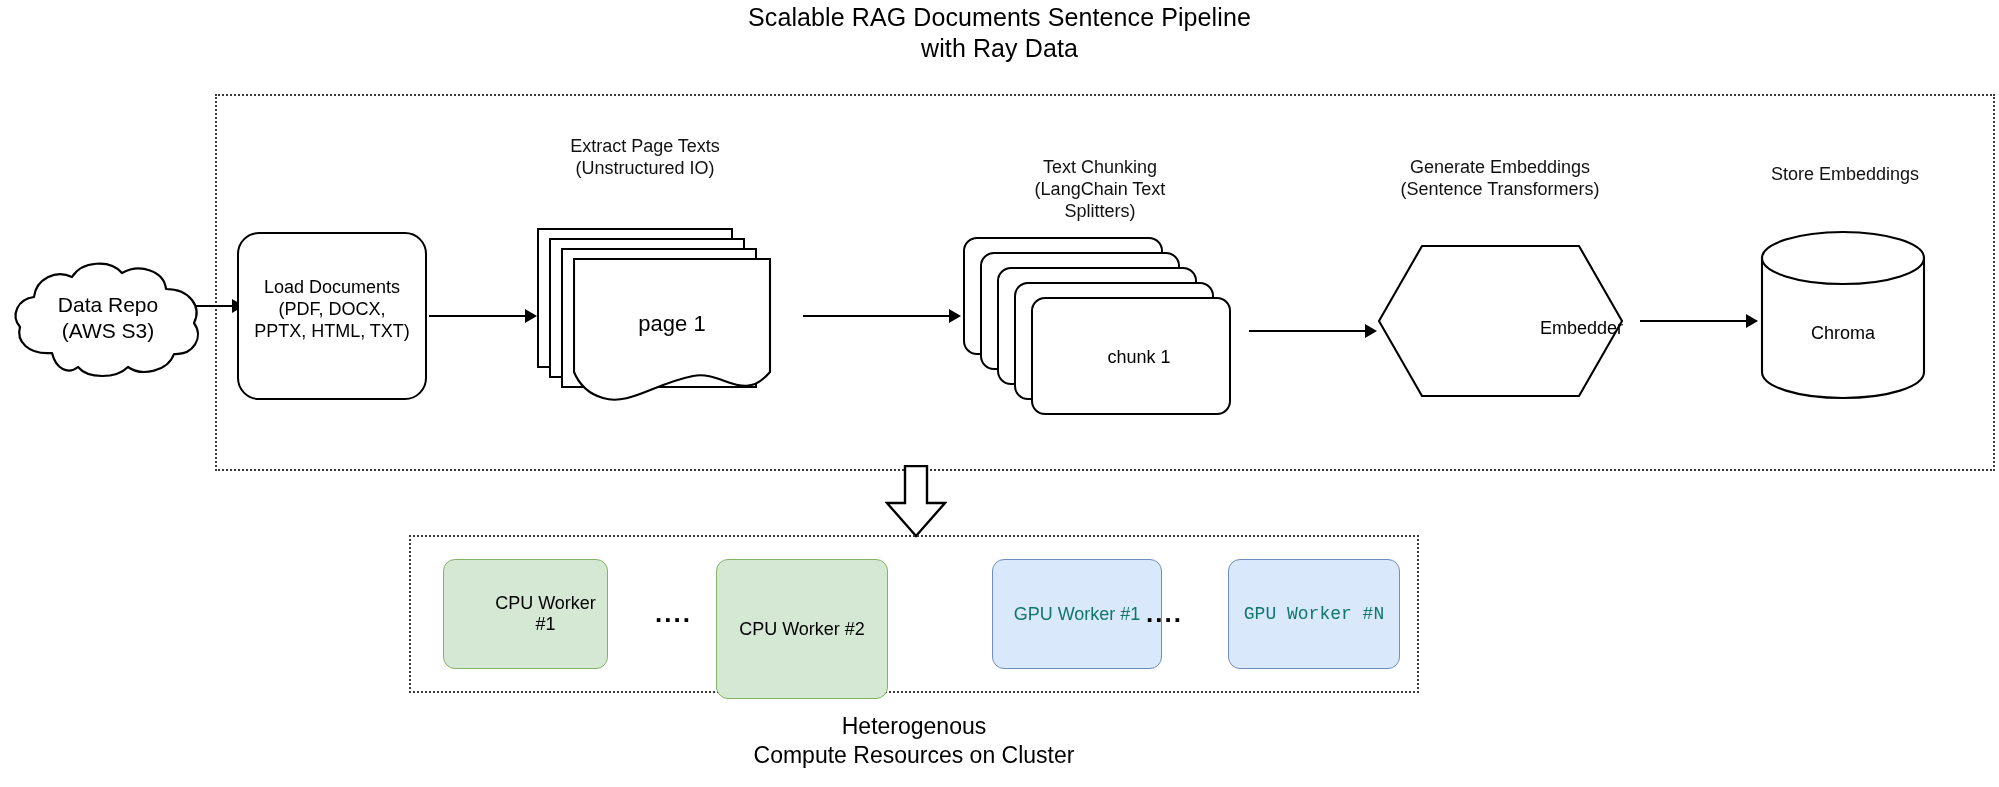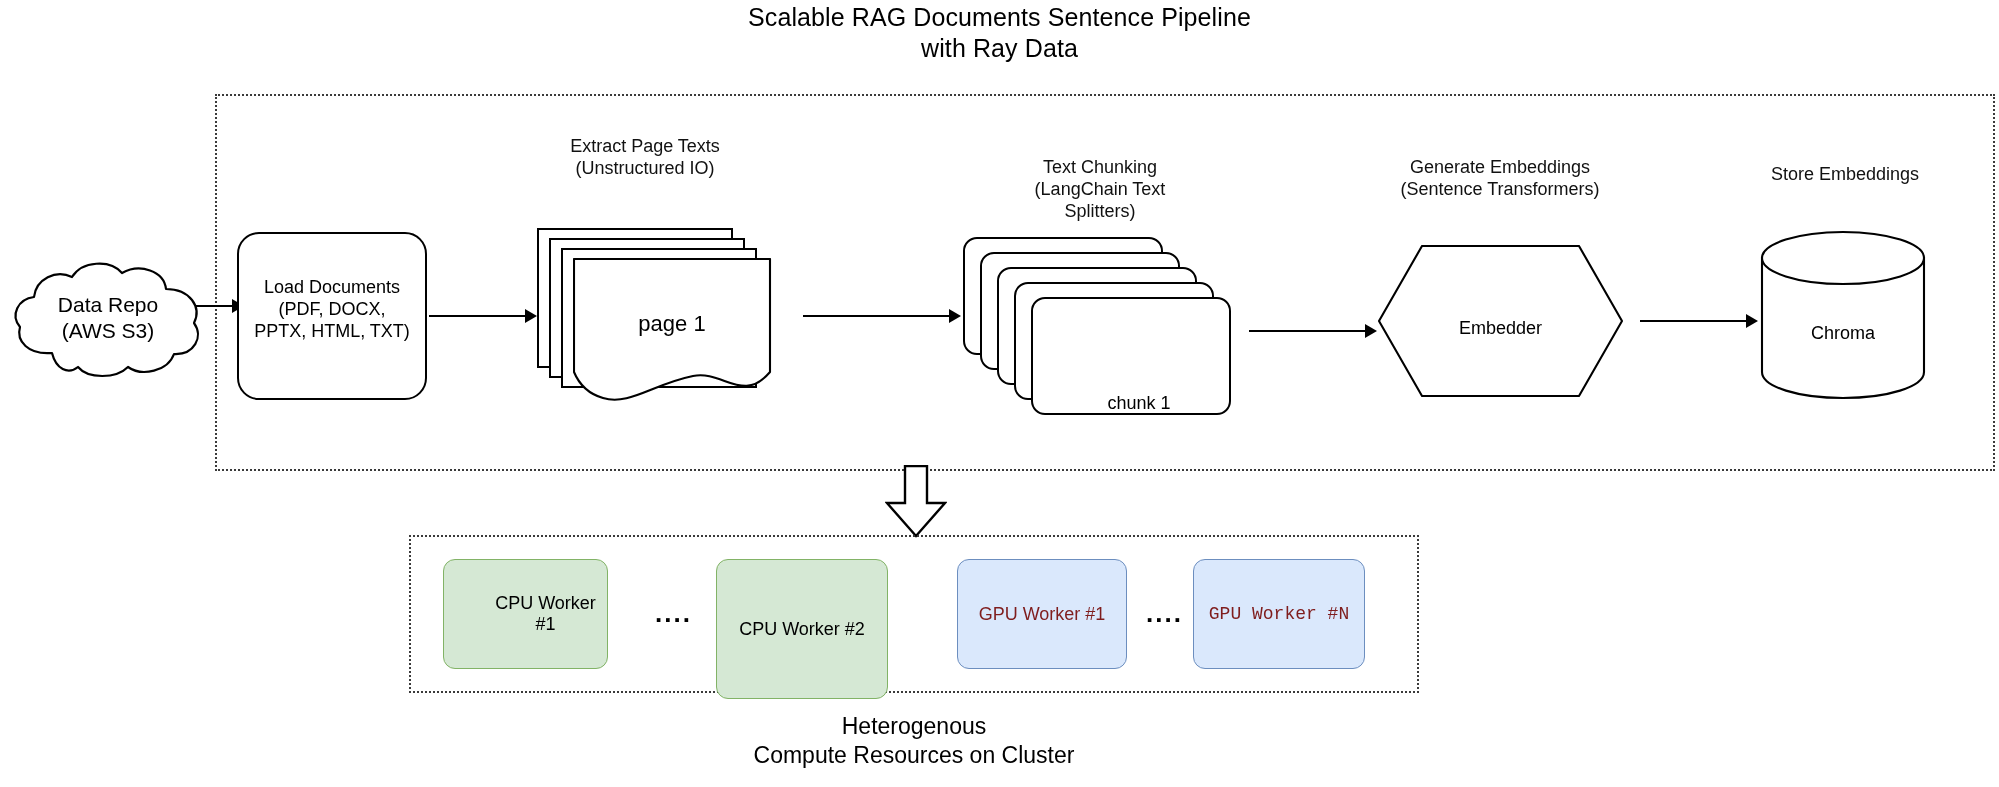--- a/index.html
+++ b/index.html
@@ -86,20 +86,21 @@
   #chunk-front-label {
     left: 1030px; top: 345px; width: 200px;
     font-size: 18px;
   }
 
   
   #embedder-hex { left: 1378px; top: 245px; width: 245px; height: 152px; }
   #embedder-label {
     left: 1378px; top: 318px; width: 245px;
     font-size: 18px;
+    text-align: right;
   }
 
   
   #chroma-cyl { left: 1760px; top: 230px; width: 166px; height: 170px; }
   #chroma-label {
     left: 1760px; top: 323px; width: 166px;
     font-size: 18px;
   }
 
   
@@ -127,21 +128,22 @@
     text-align: center;
   }
   .worker-cpu {
     background: #d5e8d4;
     border: 1.6px solid #82b366;
     color: #000;
   }
   .worker-gpu {
     background: #dae8fc;
     border: 1.6px solid #6c8ebf;
-    color: #7f1d1d;
+    color: #0f766e;
+    margin-left: 35px;
   }
   .ellipsis-dots {
     position: absolute;
     font-size: 26px;
     font-weight: 700;
     letter-spacing: 2px;
     color: #000;
     line-height: 1;
   }
 
@@ -215,21 +217,21 @@
 
   <div class="abs ctr-text stage-caption" style="left:955px; top:157px; width:290px;">Text Chunking
 (LangChain Text
 Splitters)</div>
 
   <div class="abs chunk-card" style="left:963px; top:237px; width:200px; height:118px;"></div>
   <div class="abs chunk-card" style="left:980px; top:252px; width:200px; height:118px;"></div>
   <div class="abs chunk-card" style="left:997px; top:267px; width:200px; height:118px;"></div>
   <div class="abs chunk-card" style="left:1014px; top:282px; width:200px; height:118px;"></div>
   <div class="abs chunk-card" style="left:1031px; top:297px; width:200px; height:118px;"></div>
-  <div class="abs ctr-text" id="chunk-front-label" style="left:1031px; top:347px; width:216px;margin-top:46px;">chunk 1</div>
+  <div class="abs ctr-text" id="chunk-front-label" style="left:1031px; top:347px; width:216px;">chunk 1</div>
 
   <svg class="abs flow-arrow" style="left:1249px; top:320px; width:128px; height:22px;" viewBox="0 0 128 22">
     <line x1="0" y1="11" x2="116" y2="11" stroke="#000" stroke-width="2.2"></line>
     <polygon points="116,4 128,11 116,18" fill="#000"></polygon>
   </svg>
 
   <div class="abs ctr-text stage-caption" style="left:1340px; top:157px; width:320px;">Generate Embeddings
 (Sentence Transformers)</div>
 
   <svg class="abs" id="embedder-hex" viewBox="0 0 245 152">

